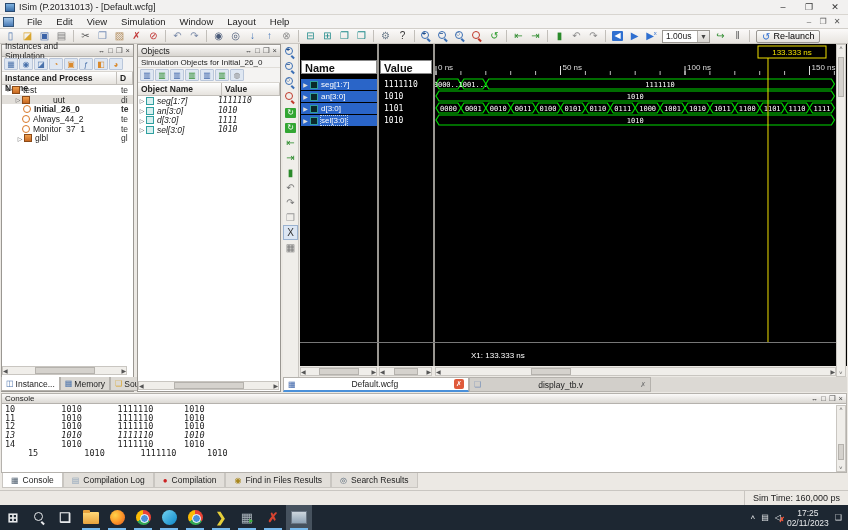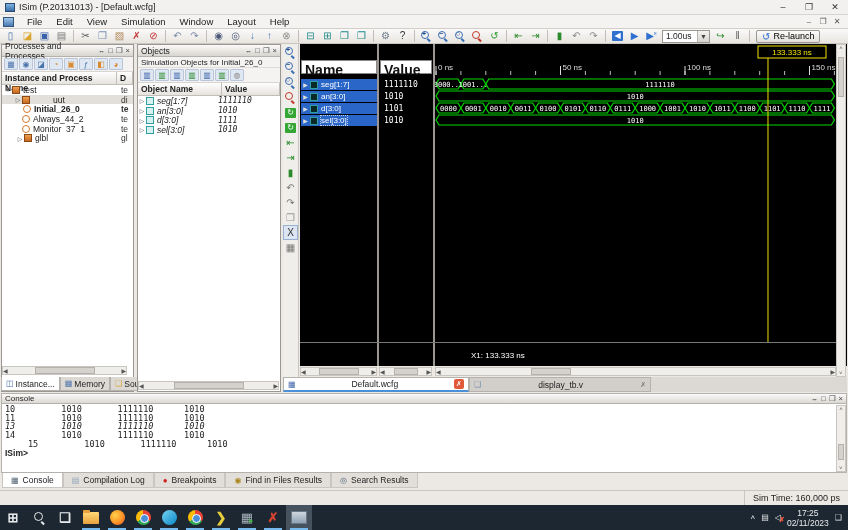--- a/index.html
+++ b/index.html
@@ -59,21 +59,21 @@
 
 .btabs{position:absolute;display:flex;font-size:8.5px;align-items:flex-end}
 .btab{display:flex;align-items:center;gap:2px;padding:1px 4px;height:14px;background:#dcd9d4;border:1px solid #b5b2ad;border-top:none;white-space:nowrap}
 .btab.active{background:#fff;font-weight:normal}
 .btab .bico{font-size:8px}
 
 #wavetools{position:absolute;left:283px;top:44px;width:16px;height:334px;background:#f0eeea;border-right:1px solid #c9c6c1;display:flex;flex-direction:column;align-items:center;padding-top:1px}
 #wavetools .tbi{width:15px;height:15px}
 #wavetools .tbi.pressed{background:#dce6f3;border:1px solid #9ab2d0}
 #wavepanel{position:absolute;left:300px;top:44px;width:547px;height:322px;background:#000}
-.wcolhdr{position:absolute;top:16px;height:14px;background:#fff;border:1px solid #888;font-size:14px;font-weight:bold;padding:1px 3px;color:#111}
+.wcolhdr{position:absolute;top:16px;height:14px;background:#fff;border:1px solid #888;font-size:11px;font-weight:bold;padding:1px 3px;color:#111}
 .wrow{position:absolute;height:11px;display:flex;align-items:center;font-size:8px;color:#fff}
 .wrow.sel{background:#2a65c8}
 .wrow .exp{font-size:6px;color:#ddd;width:9px;text-align:center}
 .wrow .wico{width:8px;height:8px;border:1px solid #2fa0a0;background:#0a2a2a;margin-right:3px;flex:none}
 .wrow.focusbox .lbl{outline:1px dotted #bcd4f0;outline-offset:0px}
 .wval{position:absolute;font-size:8px;color:#fff;font-family:"DejaVu Sans Mono",monospace}
 .coldiv{position:absolute;top:0;width:2px;height:322px;background:#ece9e4;border-left:1px solid #9a9792;border-right:1px solid #9a9792}
 
 #doctabs{position:absolute;left:283px;top:377px;width:564px;height:15px;background:#dcd9d4;display:flex;align-items:flex-end}
 .dtab{display:flex;align-items:center;height:15px;border:1px solid #b5b2ad;background:#d2cfca;font-size:8.5px;padding:0 4px;gap:4px}
@@ -274,21 +274,21 @@
     </span>
     <span class="tsep"></span>
     <button class="relaunch">
       <span class="ric">↺</span>
       <span>Re-launch</span>
     </button>
   </div>
 
 <div class="panel" id="instpanel" style="left:1px;top:44px;width:133px;height:348px;">
   <div class="phead">
-    <span>Processes and Processes</span>
+    <span>Instances and Simulation</span>
     <span class="phbtns">
       <span>↔</span>
         <span>□</span>
         <span>❐</span>
         <span>×</span>
     </span>
   </div>
   <div class="ptool" id="insttool">
       <span class="ptb">
         <span style="color: rgb(74, 114, 171);">▦</span>
@@ -655,38 +655,38 @@
   <span class="phbtns">
     <span>↔</span>
       <span>□</span>
       <span>❐</span>
       <span>×</span>
   </span>
 </div>
 <div id="consolebody">
     <div style="white-space: pre;">10         1010       1111110      1010</div>
     <div style="white-space: pre;">11         1010       1111110      1010</div>
+    <div style="white-space: pre;">12         1010       1111110      1010</div>
     <div style="white-space: pre; font-style: italic;">13         1010       1111110      1010</div>
     <div style="white-space: pre;">14         1010       1111110      1010</div>
     <div style="white-space: pre; margin-left: 23px;">15         1010       1111110      1010</div>
-    <div class="prompt">ISim&gt;</div>
   </div>
 <div class="vscroll" style="left:836px;top:405px;height:67px;">˄<span class="thumb" style="top:38px;height:16px"></span><span style="position:absolute;bottom:0;left:2px">˅</span></div>
 <div id="ctabs">
     <span class="ctab active">
       <span class="cico" style="color: rgb(74, 90, 106);">▦</span>
       <span>Console</span>
     </span>
     <span class="ctab">
       <span class="cico" style="color: rgb(138, 160, 184);">▤</span>
       <span>Compilation Log</span>
     </span>
     <span class="ctab">
       <span class="cico" style="color: rgb(204, 34, 34);">●</span>
-      <span>Breakpoints</span>
+      <span>Compilation</span>
     </span>
     <span class="ctab">
       <span class="cico" style="color: rgb(168, 134, 27);">◉</span>
       <span>Find in Files Results</span>
     </span>
     <span class="ctab">
       <span class="cico" style="color: rgb(85, 102, 119);">◎</span>
       <span>Search Results</span>
     </span>
   </div>

